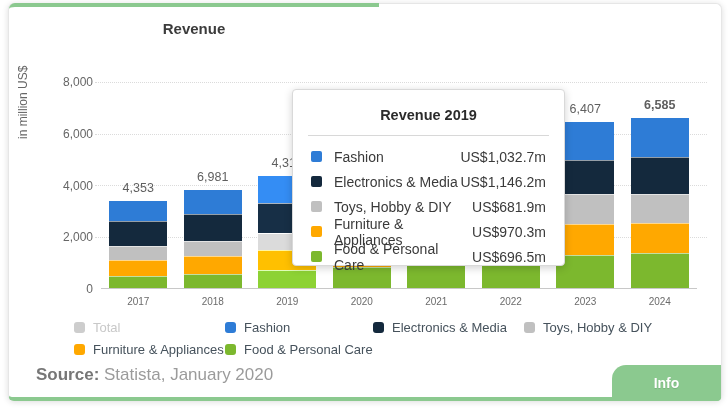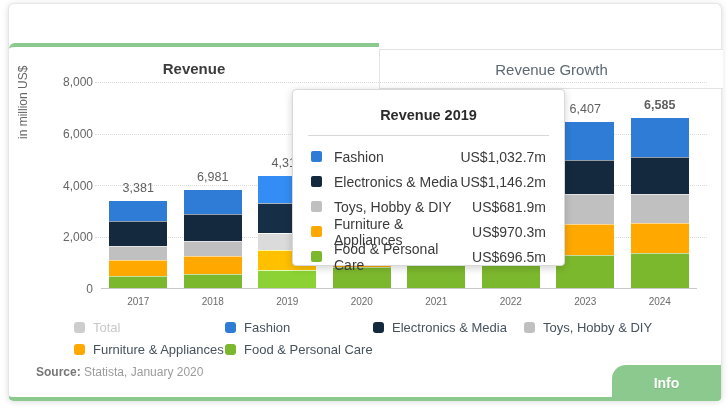--- a/index.html
+++ b/index.html
@@ -5,21 +5,21 @@
   * { margin:0; padding:0; box-sizing:border-box; }
   html,body { width:728px; height:409px; background:#fff; font-family:"Liberation Sans", sans-serif; overflow:hidden; }
 
   .card {
     position:absolute; left:8px; top:3px; width:714px; height:398px;
     background:#fff; border:1px solid #E6E6E6; border-bottom:4px solid #8BC98F;
     border-radius:6px; box-shadow:0 1px 6px rgba(0,0,0,0.14);
   }
 
   
-  .tabs { position:absolute; left:0; top:-1px; width:714px; height:46px; display:flex;margin-top:40px; }
+  .tabs { position:absolute; left:0; top:-1px; width:714px; height:46px; display:flex; }
   .tab-active {
     width:370px; height:46px; border-top:4px solid #8BC98F;
     display:flex; align-items:center; justify-content:center;
     font-size:15px; font-weight:bold; color:#3C3C3C; cursor:pointer; background:#fff;
     border-radius:6px 0 0 0;
   }
   .tab-inactive {
     flex:1; height:40px; margin-top:6px; background:#fff;
     border:1px solid #E3E3E3; border-right:none;
     display:flex; align-items:center; justify-content:center;
@@ -61,38 +61,37 @@
     position:absolute; left:65px; top:316px; width:640px;
     display:grid; grid-template-columns:151px 148px 151px auto; row-gap:7px;
   }
   .legend-item { display:flex; align-items:center; cursor:pointer; }
   .legend-item .marker { width:11px; height:11px; border-radius:3px; margin-right:8px; flex:none; }
   .legend-item .l-label { font-size:13px; color:#46525C; white-space:nowrap; }
   .legend-item.disabled .l-label { color:#C8C8C8; }
   .legend-item.disabled .marker { background:#CDCDCD !important; }
 
   
-  .source { position:absolute; left:27px; top:361px; font-size:12px; color:#9B9B9B; }
+  .source { position:absolute; left:27px; top:361px; font-size:17px; color:#9B9B9B; }
   .source b { color:#777; }
   .info-btn {
     position:absolute; right:0; bottom:-4px; width:109px; height:36px;
     background:#8BC98F; border-radius:14px 0 4px 0;
     display:flex; align-items:center; justify-content:center;
     color:#fff; font-size:14px; font-weight:bold; cursor:pointer;
     text-shadow:0 1px 1px rgba(0,0,0,0.12);
   }
 </style>
 </head>
 <body>
 
 <div class="card">
 
   <div class="tabs">
     <div class="tab-active">Revenue</div>
-    <div class="tab-inactive">Revenue Growth</div>
   </div>
 
   <div class="ylabel">in million US$</div>
   <div class="ytick" style="top:71px">8,000</div>
   <div class="ytick" style="top:123px">6,000</div>
   <div class="ytick" style="top:175px">4,000</div>
   <div class="ytick" style="top:226px">2,000</div>
   <div class="ytick" style="top:278px">0</div>
 
   <div class="plot">
@@ -100,21 +99,21 @@
     <div class="gridline" style="top:25%"></div>
     <div class="gridline" style="top:50%"></div>
     <div class="gridline" style="top:75%"></div>
   <div class="bar" style="left: 8.25px; width: 58px; height: 87.4834px;">
         <div class="seg" style="height: 20.9587px; background: rgb(46, 124, 214);"></div>
         <div class="seg" style="height: 24.84px; background: rgb(20, 41, 61);"></div>
         <div class="seg" style="height: 14.1019px; background: rgb(192, 192, 192);"></div>
         <div class="seg" style="height: 15.7837px; background: rgb(255, 168, 0);"></div>
         <div class="seg" style="height: 11.799px; background: rgb(124, 184, 46);"></div>
       </div>
-      <div class="total-label" style="left: 0px; width: 74.5px; bottom: 93.4834px;">3,381</div>
+      <div class="total-label" style="left: 0px; width: 74.5px; bottom: 93.4834px;">4,353</div>
       <div class="bar" style="left: 82.75px; width: 58px; height: 97.6264px;">
         <div class="seg" style="height: 23.4169px; background: rgb(46, 124, 214);"></div>
         <div class="seg" style="height: 26.91px; background: rgb(20, 41, 61);"></div>
         <div class="seg" style="height: 15.2662px; background: rgb(192, 192, 192);"></div>
         <div class="seg" style="height: 17.8537px; background: rgb(255, 168, 0);"></div>
         <div class="seg" style="height: 14.1795px; background: rgb(124, 184, 46);"></div>
       </div>
       <div class="total-label" style="left: 74.5px; width: 74.5px; bottom: 103.626px;">6,981</div>
       <div class="bar highlight" style="left: 157.25px; width: 58px; height: 111.589px;">
         <div class="seg" style="height: 26.7211px; background: rgb(46, 124, 214);"></div>

